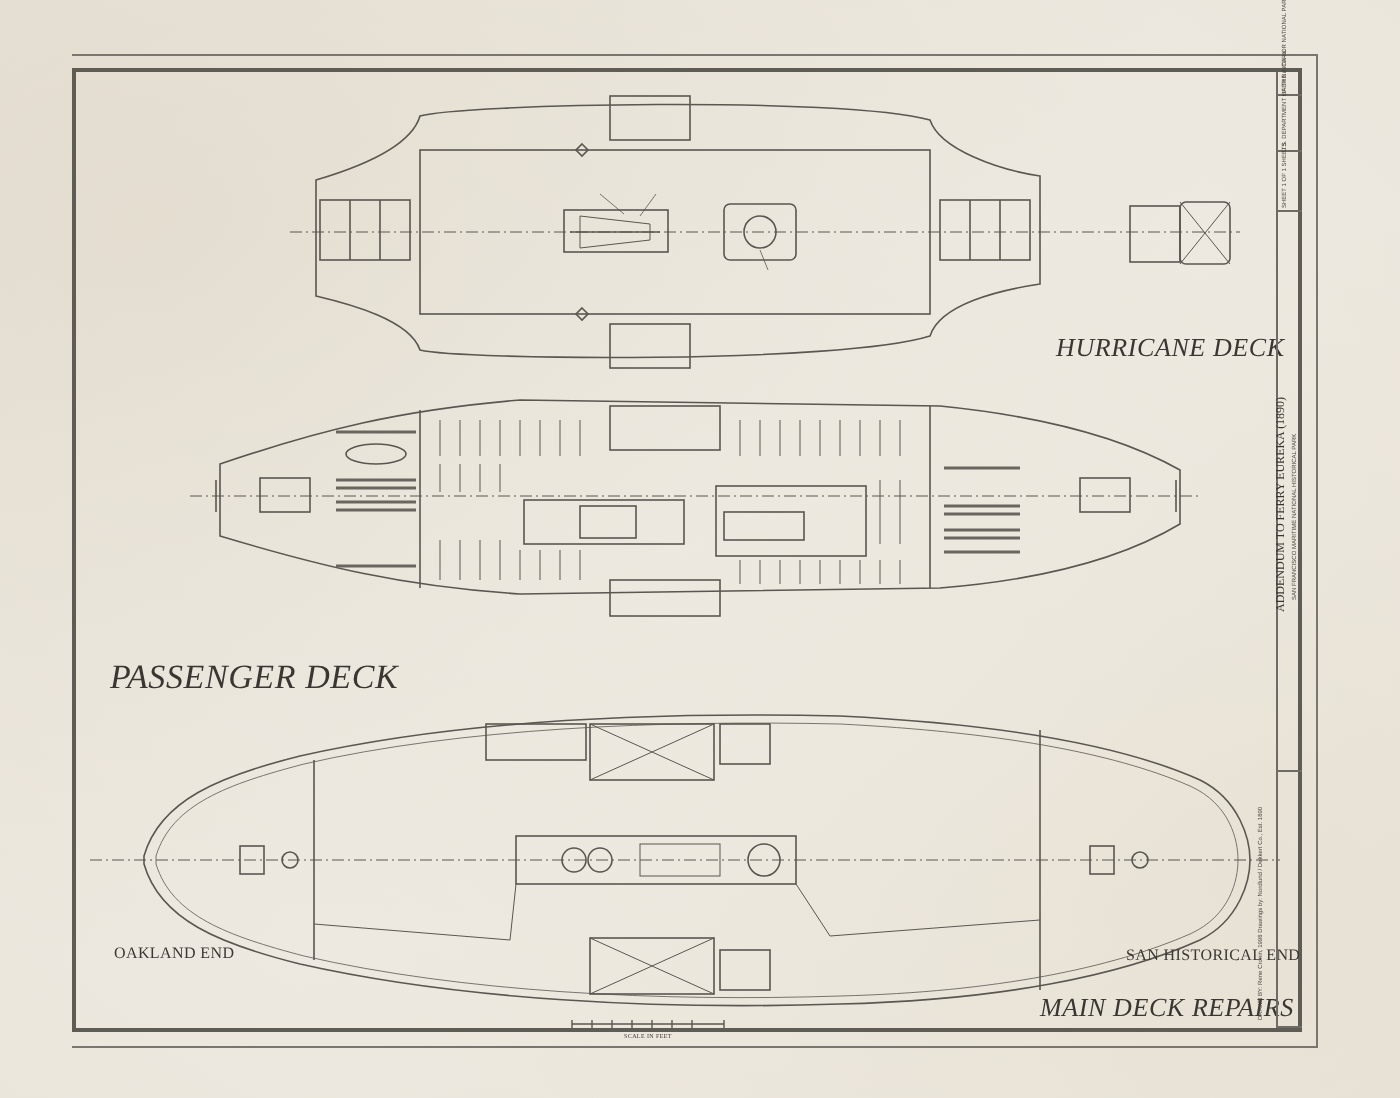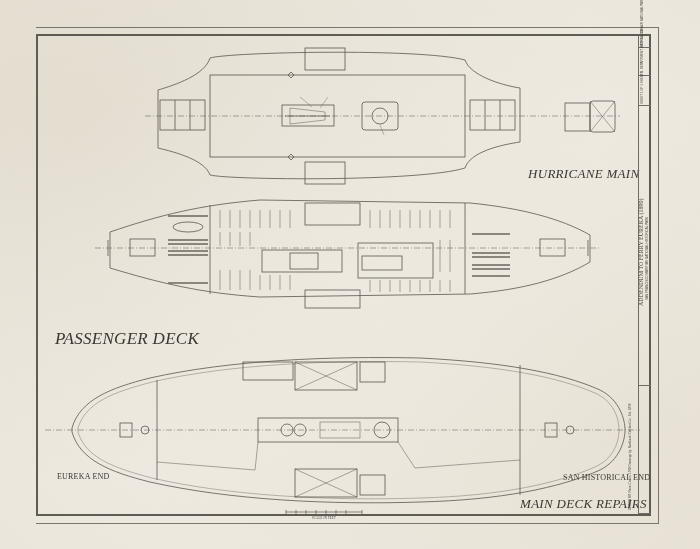--- a/index.html
+++ b/index.html
@@ -222,25 +222,25 @@
         <line x1="316" y1="510" x2="316" y2="514"></line>
         <line x1="326" y1="510" x2="326" y2="514"></line>
         <line x1="336" y1="510" x2="336" y2="514"></line>
         <line x1="346" y1="510" x2="346" y2="514"></line>
         <line x1="362" y1="510" x2="362" y2="514"></line>
       </g>
     </g>
   </g>
 </svg>
 
-<div class="deck-title" style="left:528px; top:166px; font-size:13px;">HURRICANE MAIN</div>
+<div class="deck-title" style="left:528px; top:166px; font-size:13px;">HURRICANE DECK</div>
 <div class="deck-title" style="left:55px; top:329px; font-size:17px;">PASSENGER DECK</div>
 <div class="deck-title" style="left:520px; top:496px; font-size:13px;">MAIN DECK REPAIRS</div>
 
-<div class="end-label" style="left:57px; top:472px;">EUREKA END</div>
+<div class="end-label" style="left:57px; top:472px;">OAKLAND END</div>
 <div class="end-label" style="left:563px; top:473px;">SAN HISTORICAL END</div>
 <div class="end-label" style="left:312px; top:516px; font-size:3px;">SCALE IN FEET</div>
 
 <div class="title-strip">
   <div class="strip-cell" style="top:0; height:12px;"></div>
   <div class="strip-cell" style="top:12px; height:28px;"></div>
   <div class="strip-cell" style="top:40px; height:30px;"></div>
   <div class="strip-cell" style="top:70px; height:280px;"></div>
   <div class="strip-cell" style="top:350px; height:128px;"></div>
 </div>

